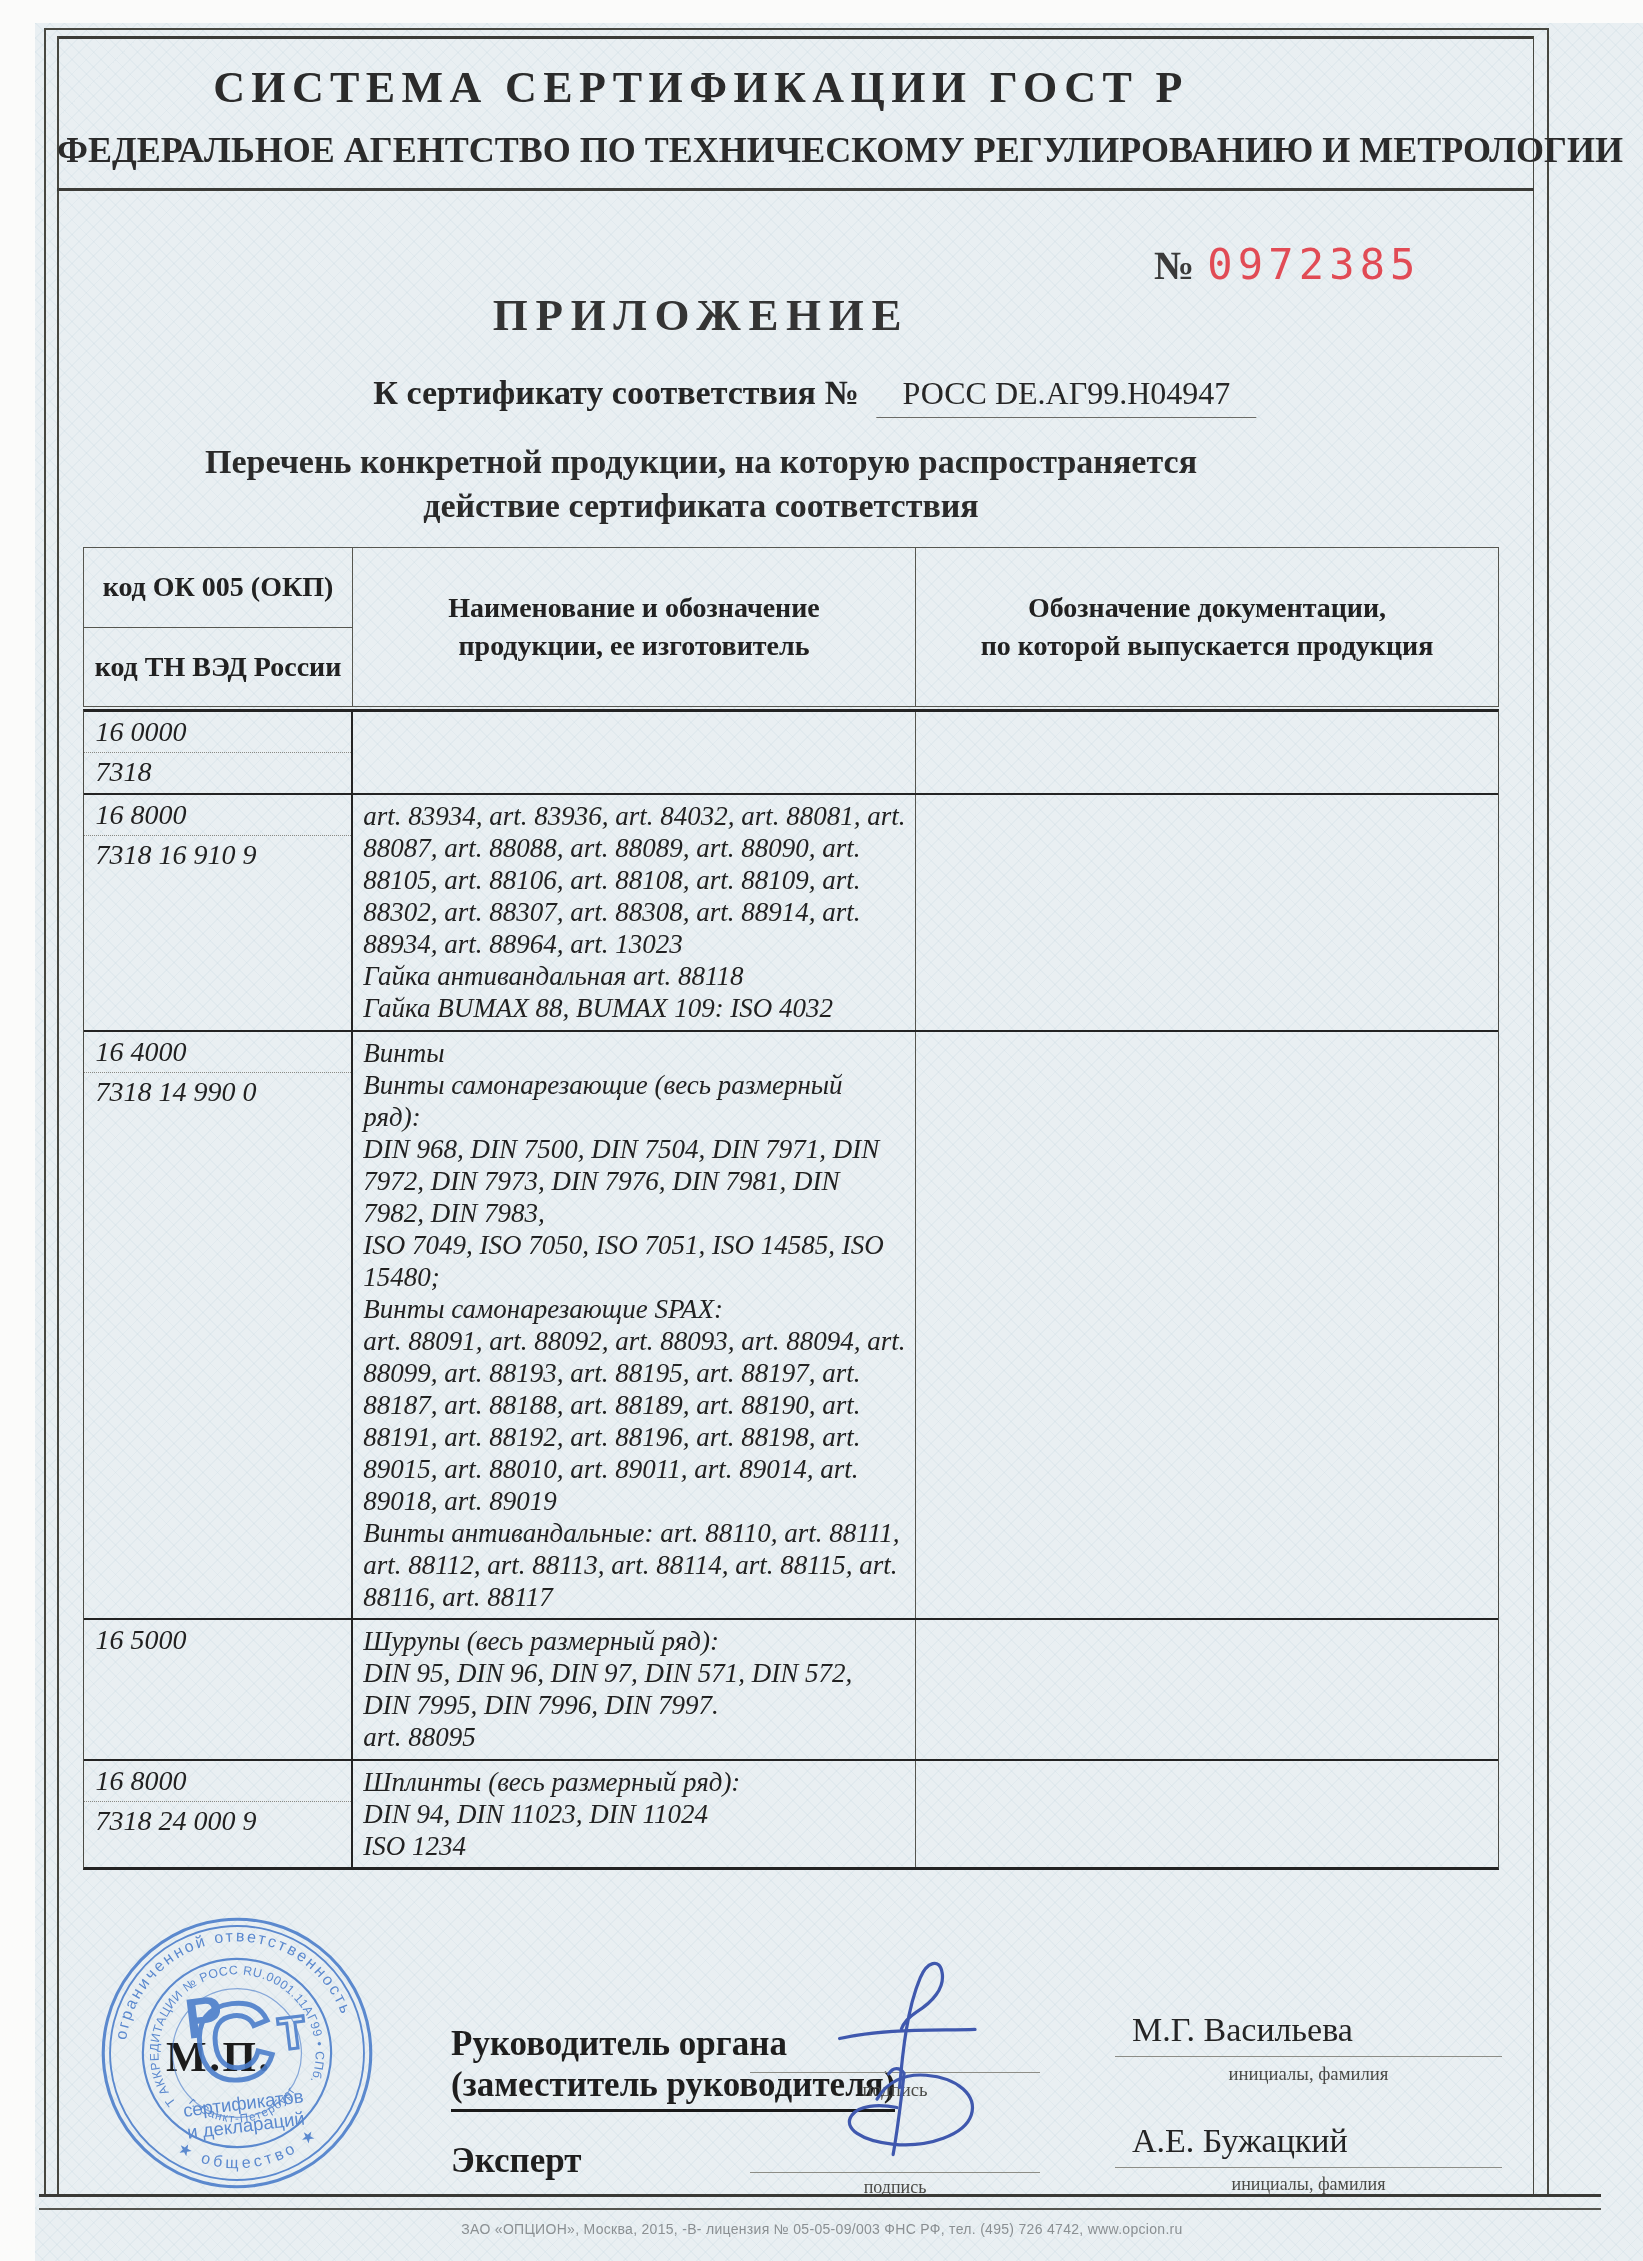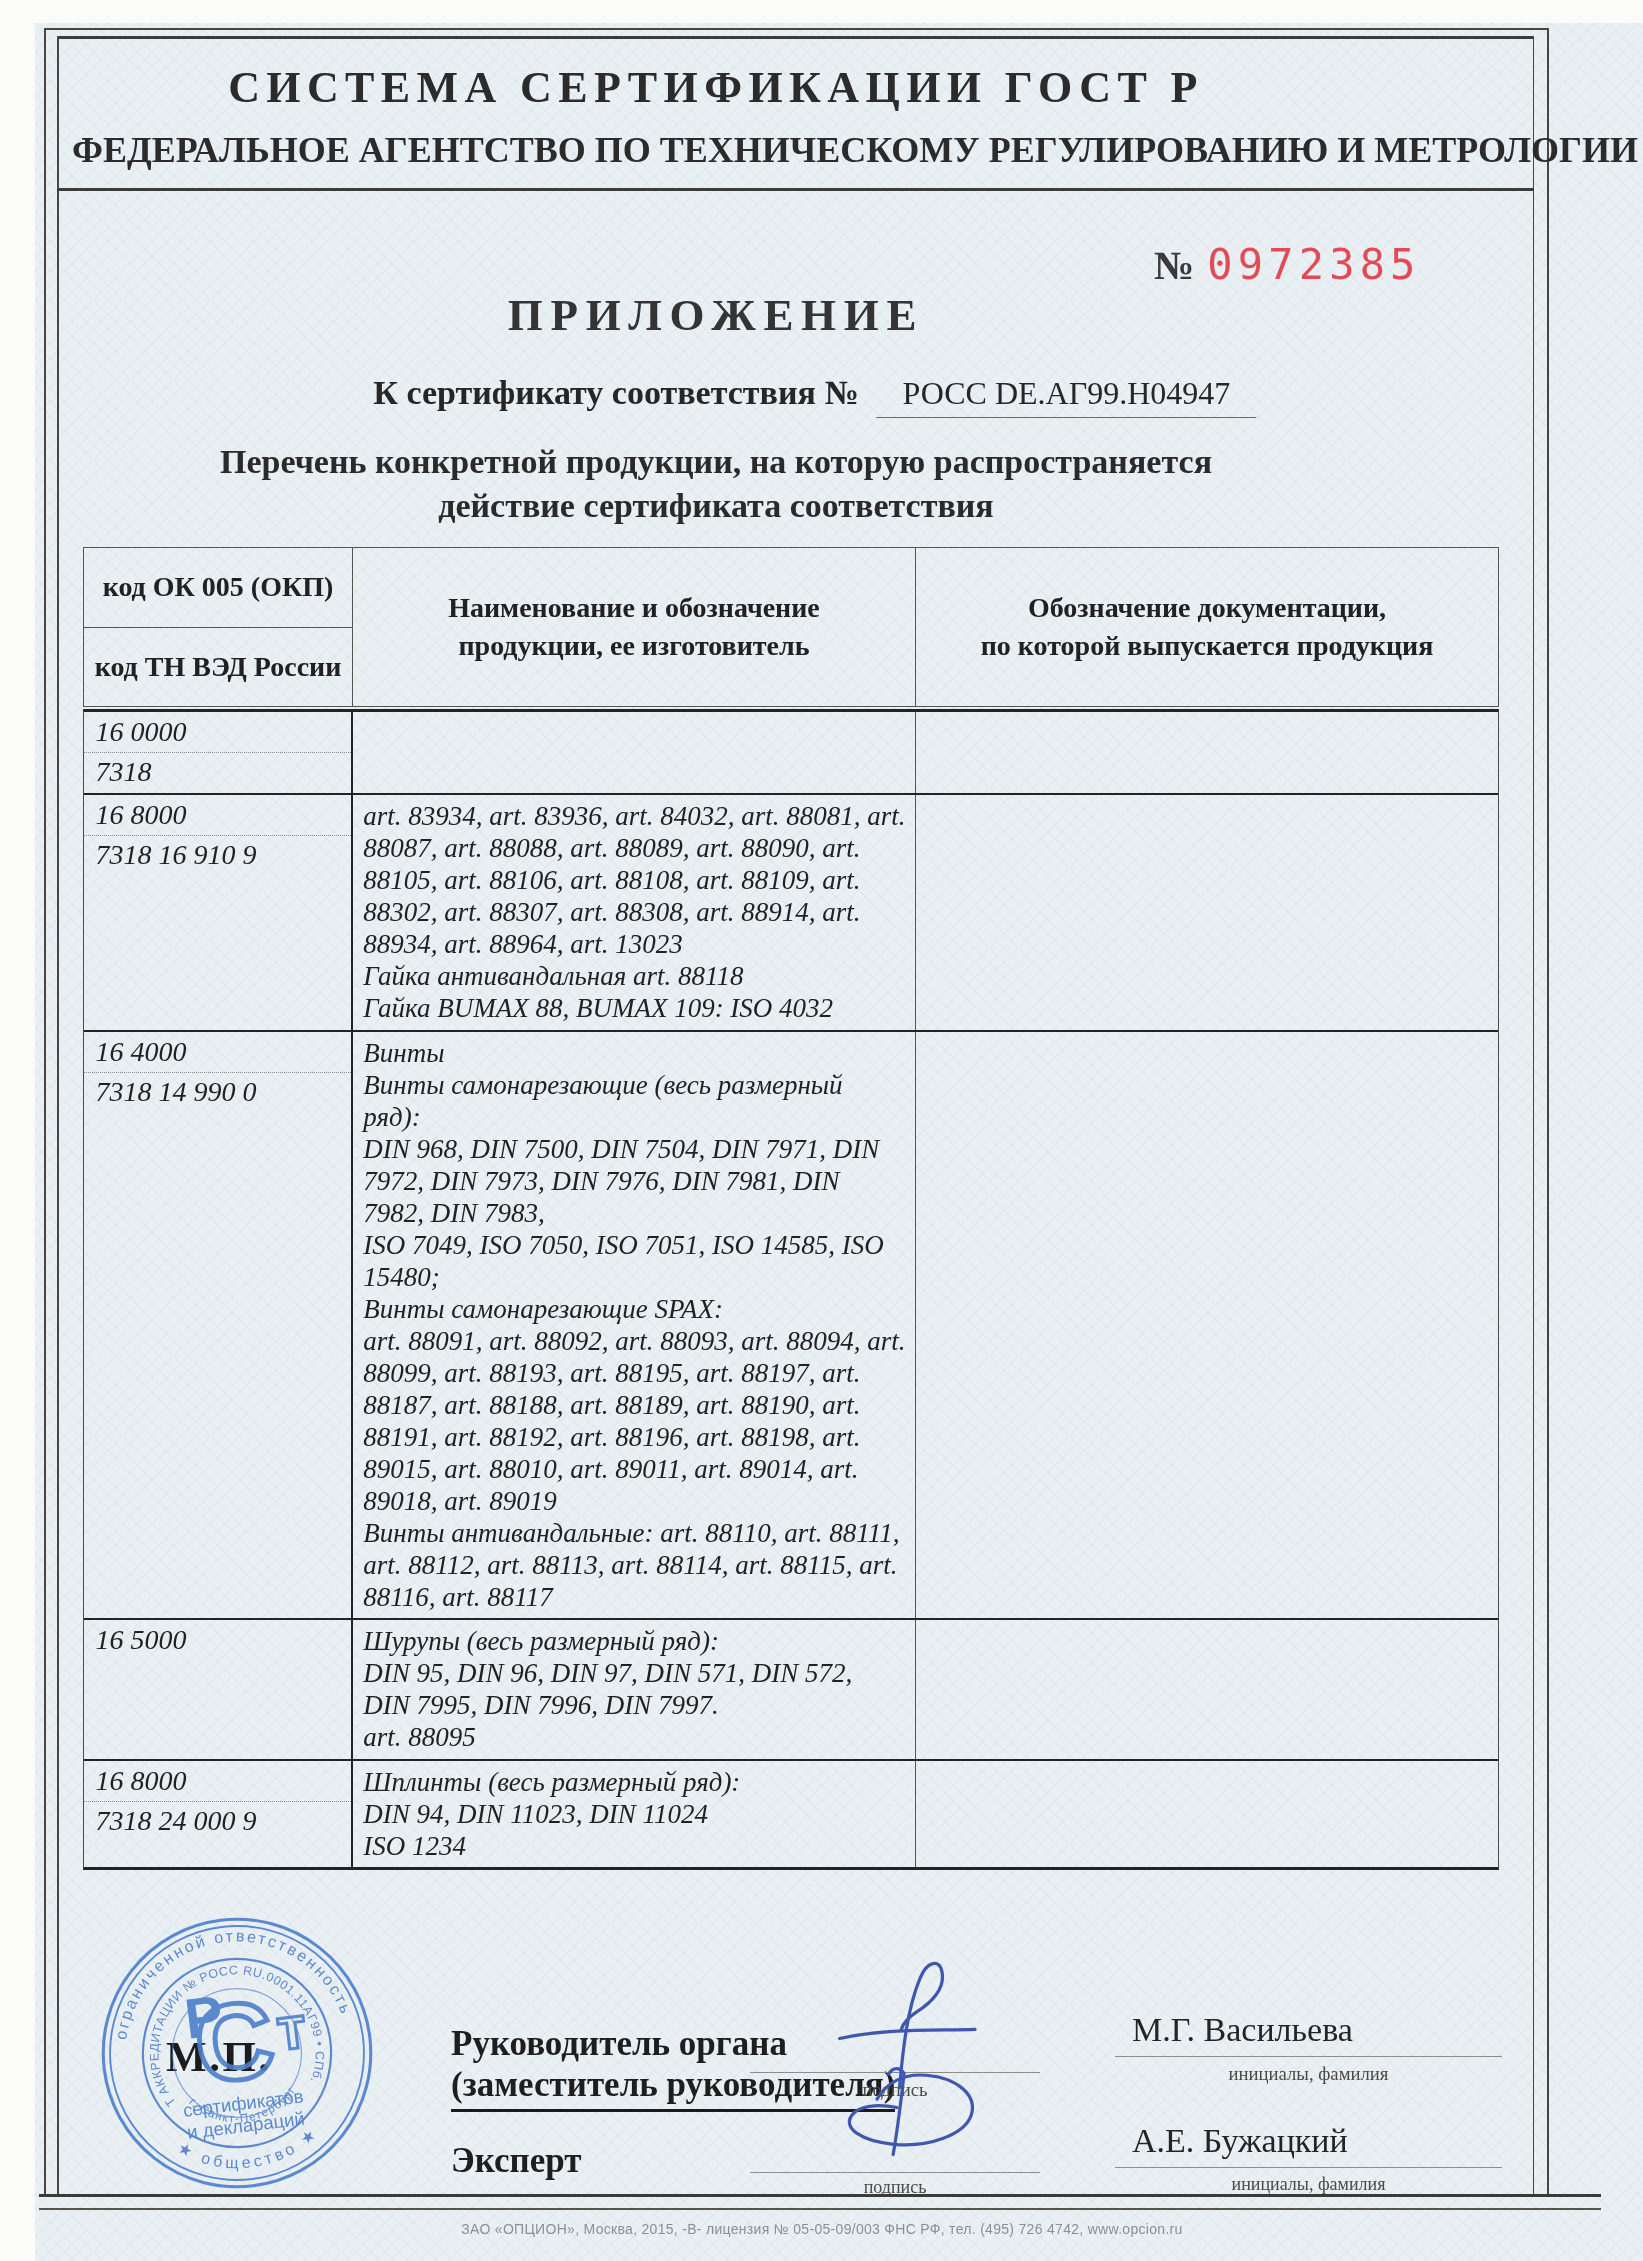--- a/index.html
+++ b/index.html
@@ -20,21 +20,21 @@
   .f-top-outer{left:44px;top:28px;width:1504px;height:1.9px;}
   .f-top-inner{left:57px;top:36px;width:1477px;height:2.6px;background:#3c3c38;}
   .f-left-outer{left:44px;top:28px;width:1.9px;height:2167px;}
   .f-left-inner{left:57px;top:36px;width:1.9px;height:2159px;}
   .f-right-inner{left:1533px;top:36px;width:1.3px;height:2159px;}
   .f-right-outer{left:1547px;top:28px;width:1.9px;height:2167px;}
   .f-div{left:57px;top:188px;width:1477px;height:3.2px;background:#3c3c38;}
   .f-bot-1{left:39px;top:2194px;width:1562px;height:3.2px;background:#3a3a36;}
   .f-bot-2{left:39px;top:2208px;width:1562px;height:1.9px;background:#55554f;}
 
-  .centerband{left:72px;width:1288px;text-align:center;}
+  .centerband{left:57px;width:1288px;text-align:center;}
   .title1{top:62px;font-size:44px;font-weight:700;letter-spacing:6.4px;color:#2b2b2b;white-space:nowrap;}
   .title2{top:129px;font-size:36px;font-weight:700;color:#2b2b2b;white-space:nowrap;}
 
   .numrow{left:1154px;top:240px;display:flex;align-items:baseline;gap:13px;}
   .numrow .nosign{font-size:40px;font-weight:600;color:#3a3a3a;}
   .numrow .digits{font-family:"DejaVu Sans Mono", monospace;font-size:42px;letter-spacing:5.2px;color:#e14b55;}
 
   .appendix{top:289px;font-size:45px;font-weight:700;letter-spacing:7.7px;color:#343434;}
 
   .certline{left:57px;top:374px;width:1477px;display:flex;justify-content:center;align-items:baseline;transform:translateX(19.3px);}

